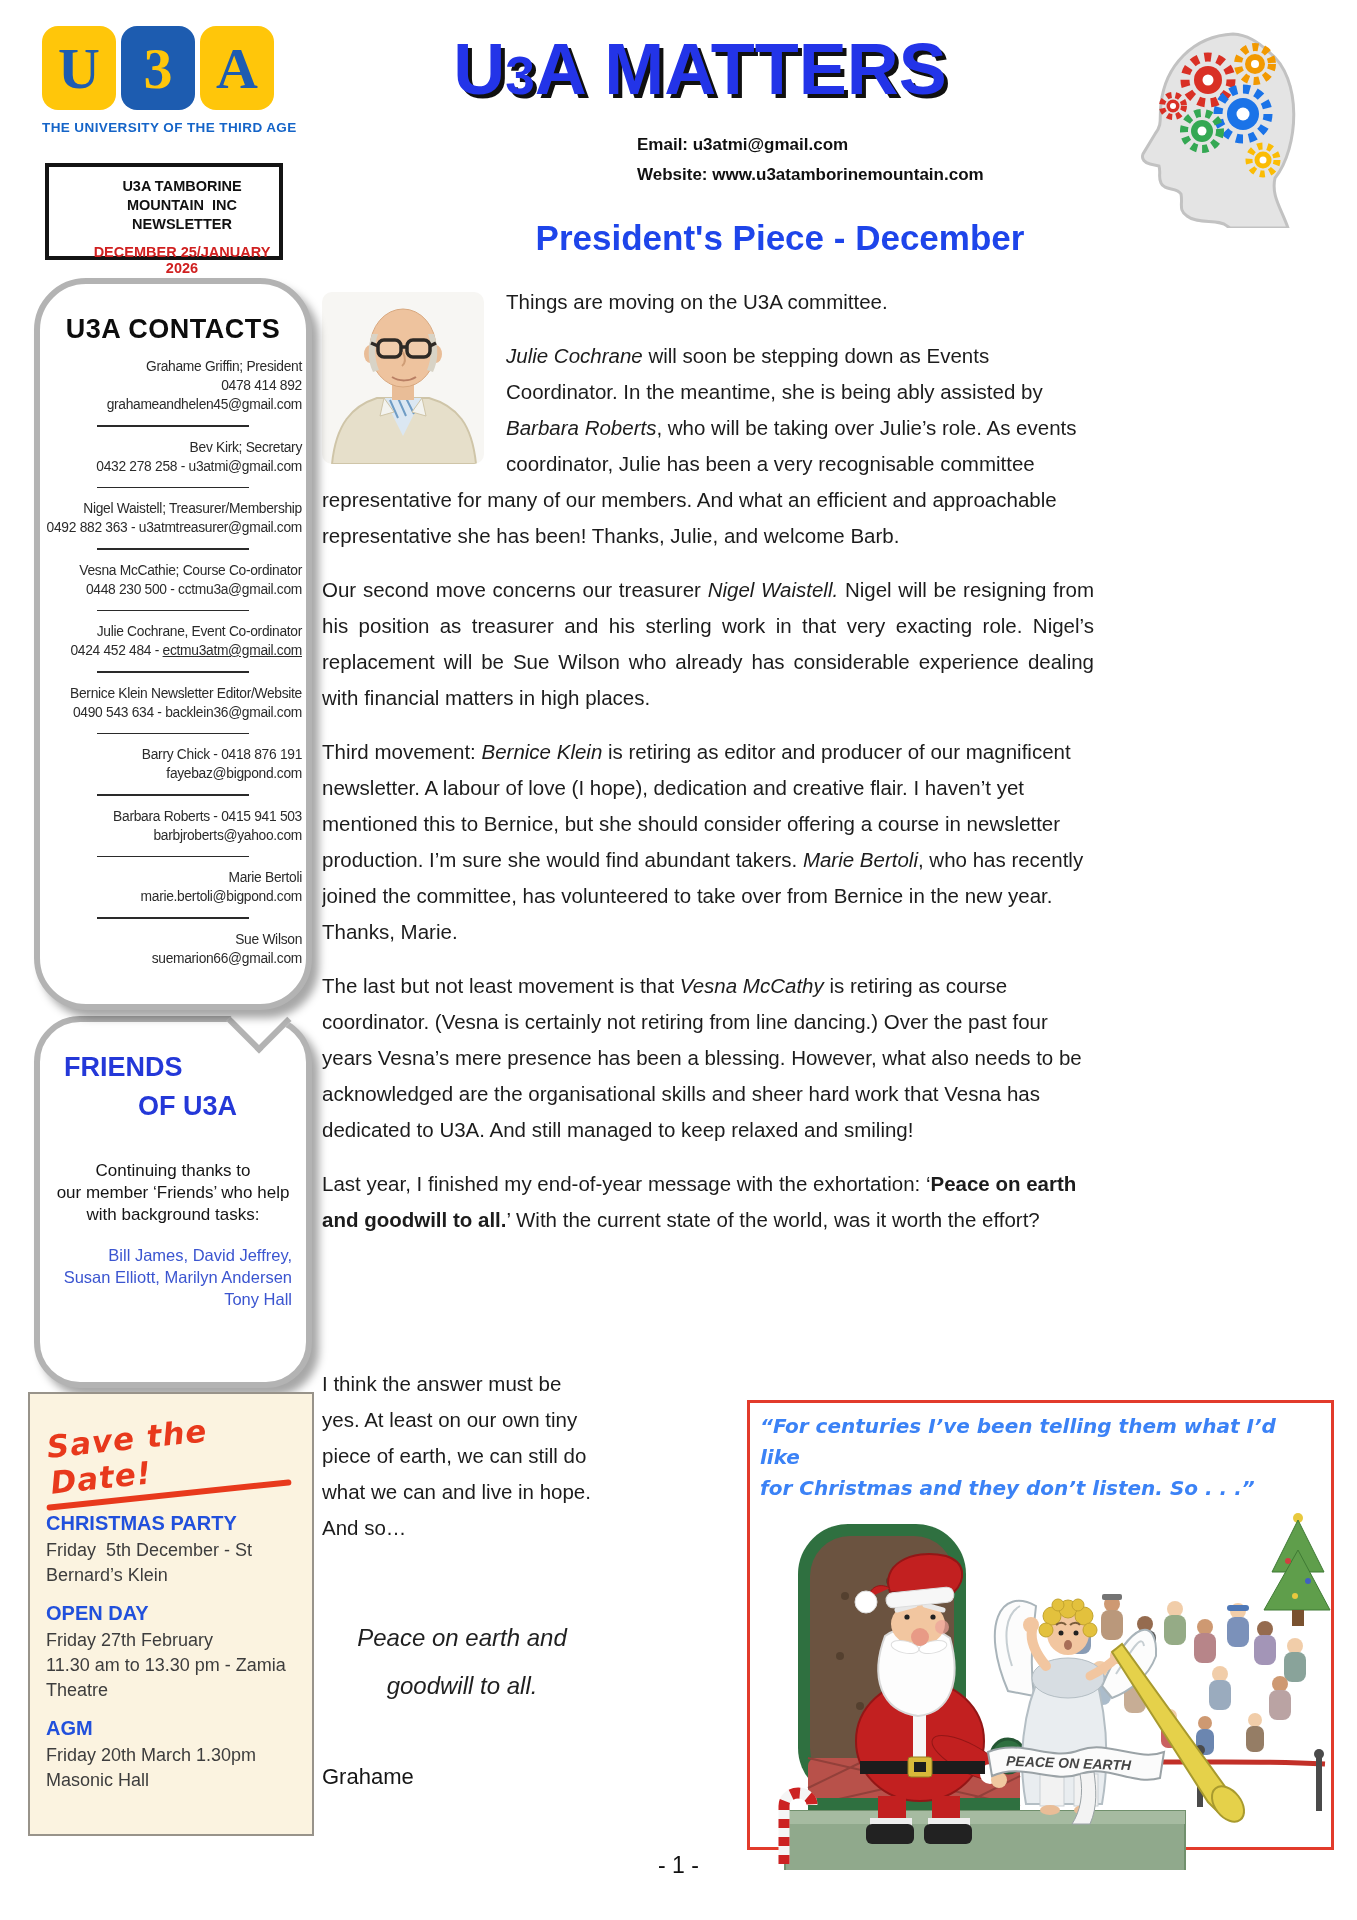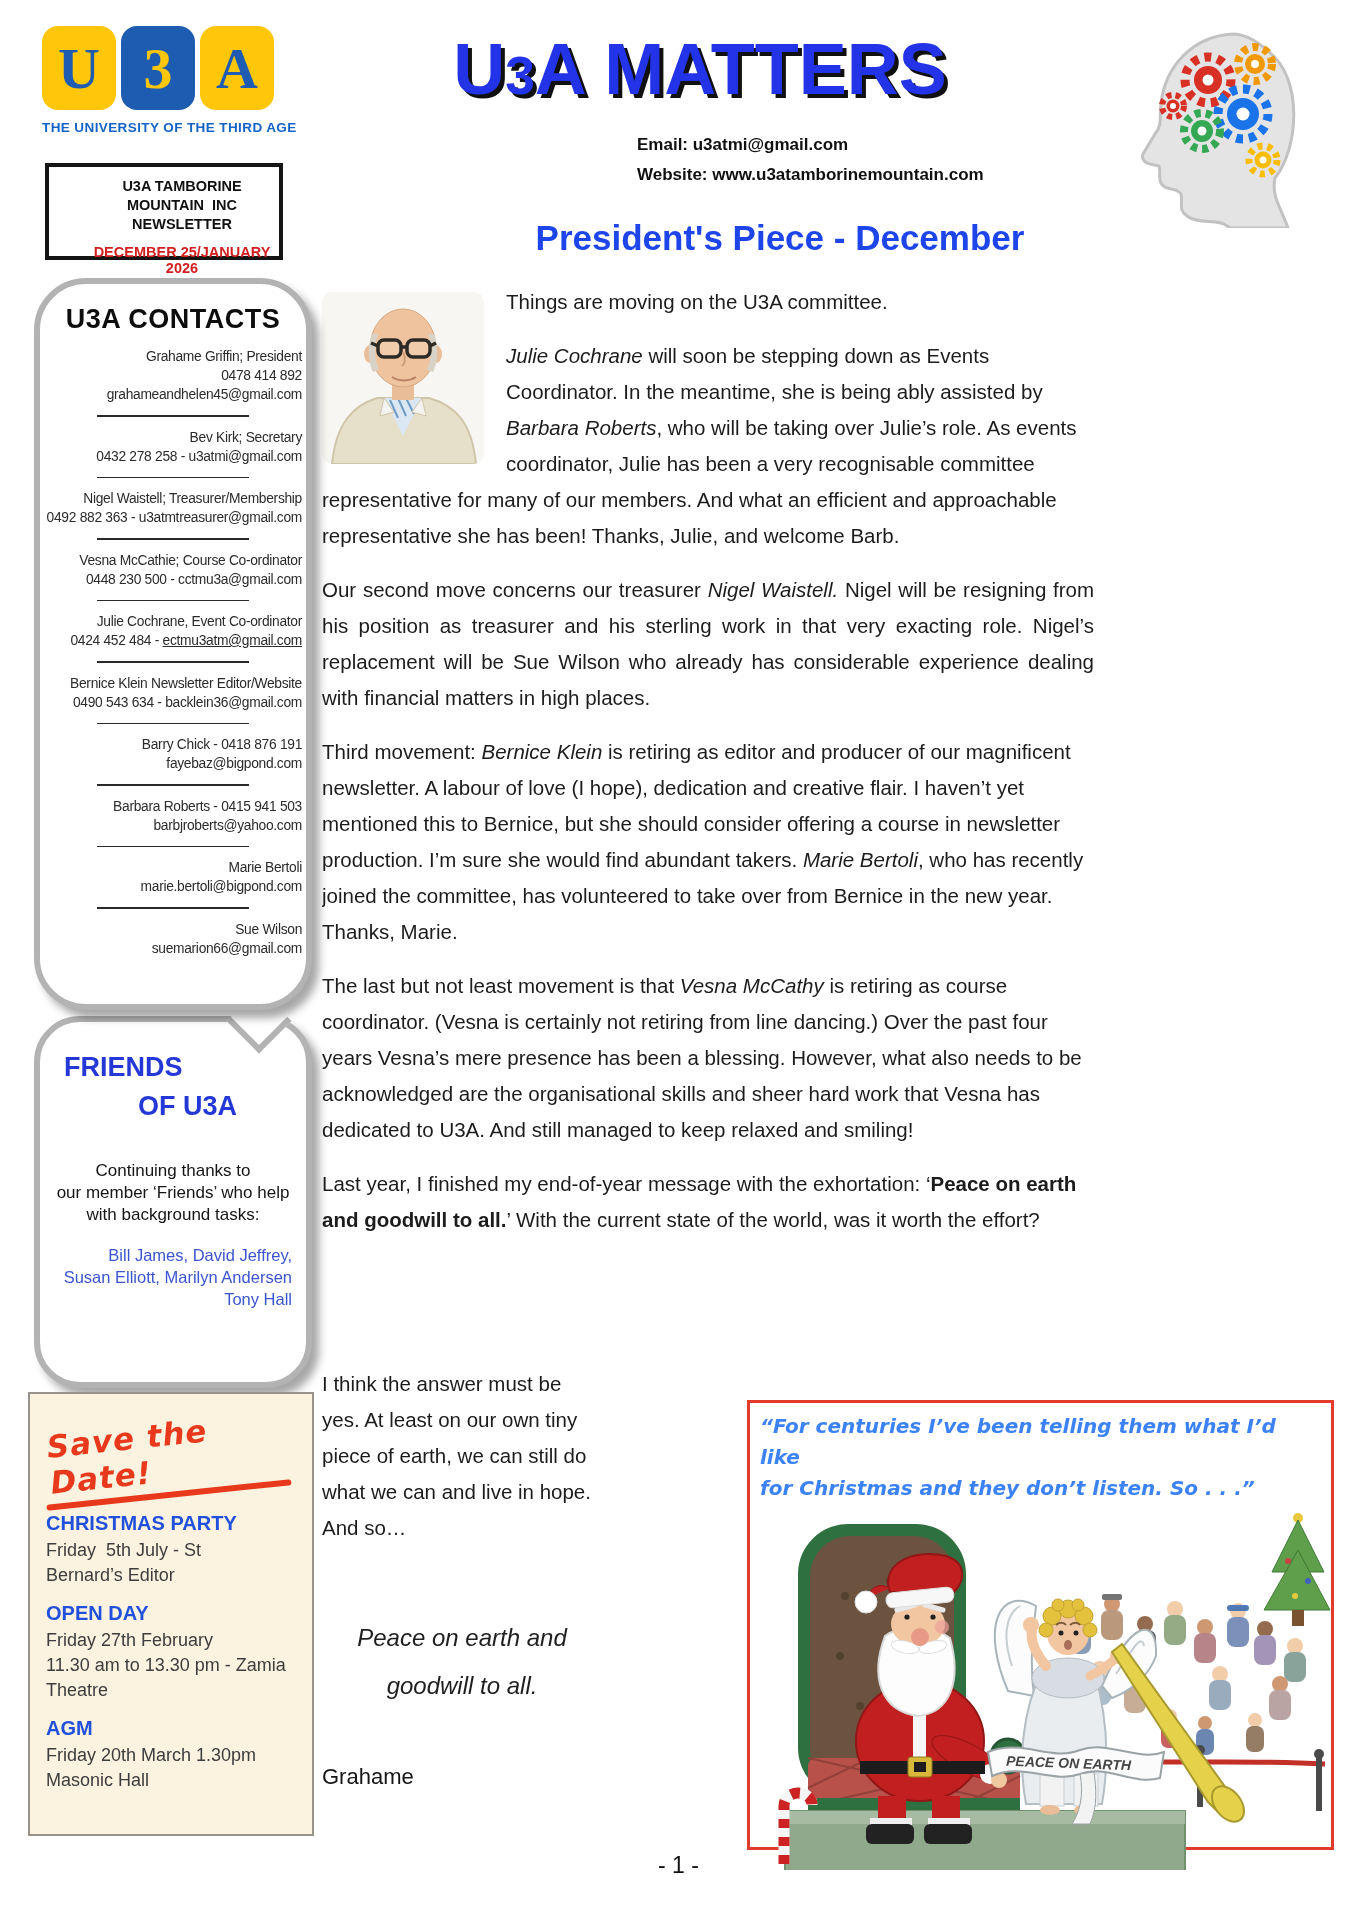--- a/index.html
+++ b/index.html
@@ -39,21 +39,21 @@
   .president-photo{float:left;width:162px;height:172px;margin:8px 22px 8px 0;border-radius:10px;overflow:hidden;}
   .body-para{margin:0 0 18px;font-size:20.5px;line-height:36px;color:var(--body-text);}
   .body-para.just{text-align:justify;}
   .it{font-style:italic;}
   .bd{font-weight:bold;}
 
   
   .contacts-bubble{position:absolute;left:34px;top:278px;width:278px;height:732px;background:#fff;
         border:6px solid var(--bubble-border);border-radius:52px;box-shadow:7px 8px 9px rgba(0,0,0,.35);
         box-sizing:border-box;padding:16px 4px 0;z-index:2;}
-  .contacts-heading{text-align:center;font-size:27px;font-weight:bold;letter-spacing:.5px;color:#0d0d0d;margin:4px 0 12px;}
+  .contacts-heading{text-align:center;font-size:27px;font-weight:bold;letter-spacing:.5px;color:#0d0d0d;margin:14px 0 12px;}
   .contact-line{text-align:right;font-size:13.8px;letter-spacing:-.3px;line-height:19px;color:#2b2b2b;white-space:nowrap;}
   .contact-sep{width:152px;height:1.5px;background:#2a2a2a;margin:11px auto;}
   .ul{text-decoration:underline;}
 
   
   .friends-bubble{position:absolute;left:34px;top:1016px;width:278px;height:372px;background:#fff;
         border:6px solid var(--bubble-border);border-radius:46px;box-shadow:7px 8px 9px rgba(0,0,0,.35);
         box-sizing:border-box;padding:30px 14px 0;}
   .bubble-notch{position:absolute;top:-24px;left:196px;width:40px;height:40px;background:#fff;
         border-right:6px solid var(--bubble-border);border-bottom:6px solid var(--bubble-border);transform:rotate(45deg);}
@@ -246,22 +246,22 @@
         <div>Tony Hall</div>
       </div>
   </div>
 
   <div class="save-date-box">
     <div class="std-title">Save the Date!</div>
     <div class="std-underline"></div>
     <div id="std-events">
         <div class="std-name">CHRISTMAS PARTY</div>
         <div class="std-details">
-          <div class="prewrap">Friday  5th July - St</div>
-          <div class="prewrap">Bernard’s Editor</div>
+          <div class="prewrap">Friday  5th December - St</div>
+          <div class="prewrap">Bernard’s Klein</div>
         </div>
         <div class="std-name">OPEN DAY</div>
         <div class="std-details">
           <div class="prewrap">Friday 27th February</div>
           <div class="prewrap">11.30 am to 13.30 pm - Zamia</div>
           <div class="prewrap">Theatre</div>
         </div>
         <div class="std-name">AGM</div>
         <div class="std-details">
           <div class="prewrap">Friday 20th March 1.30pm</div>

